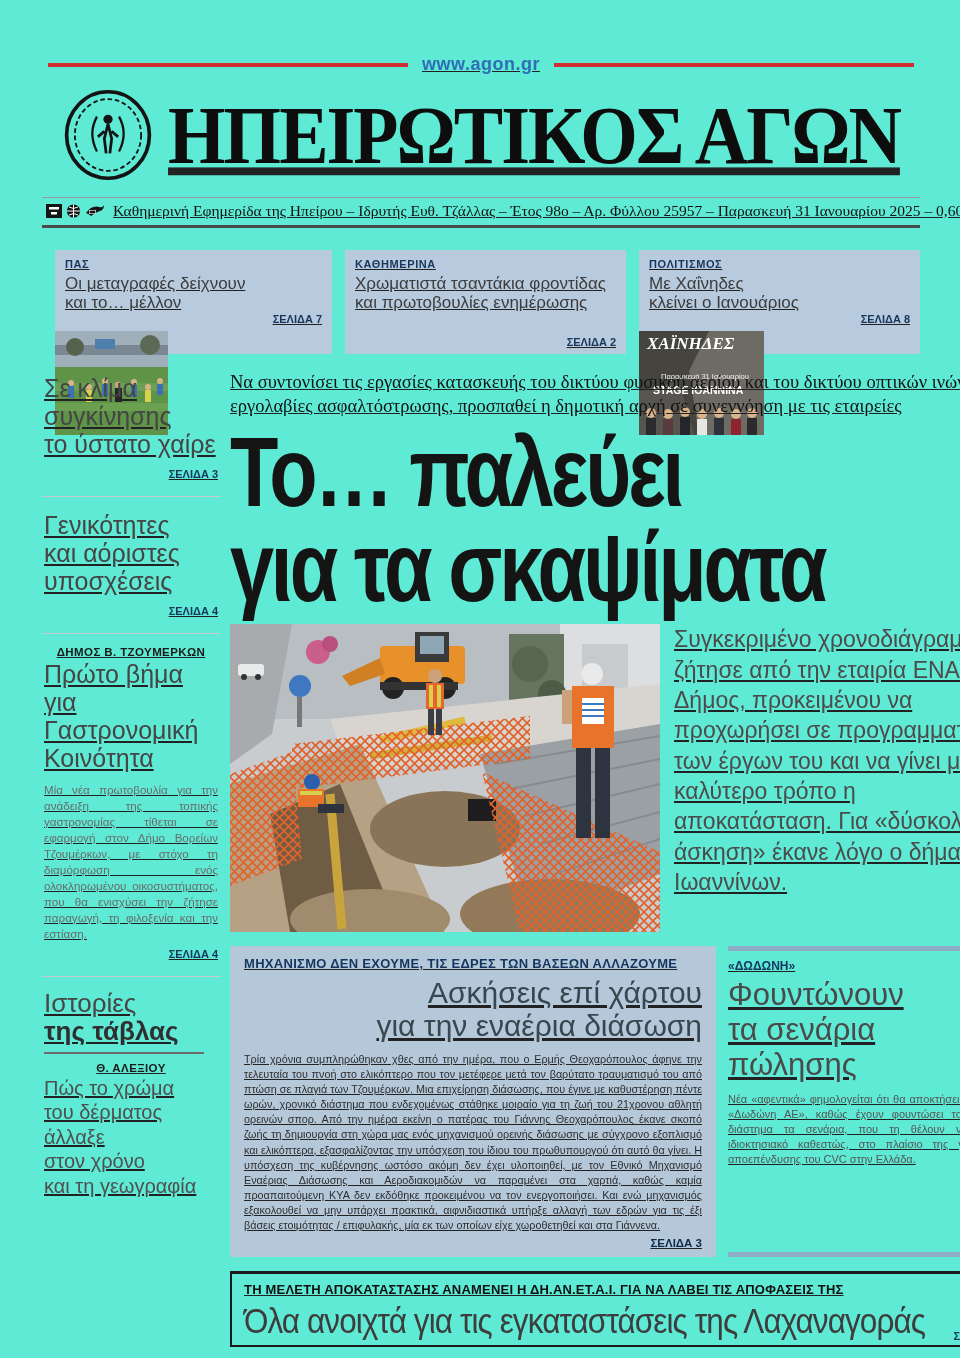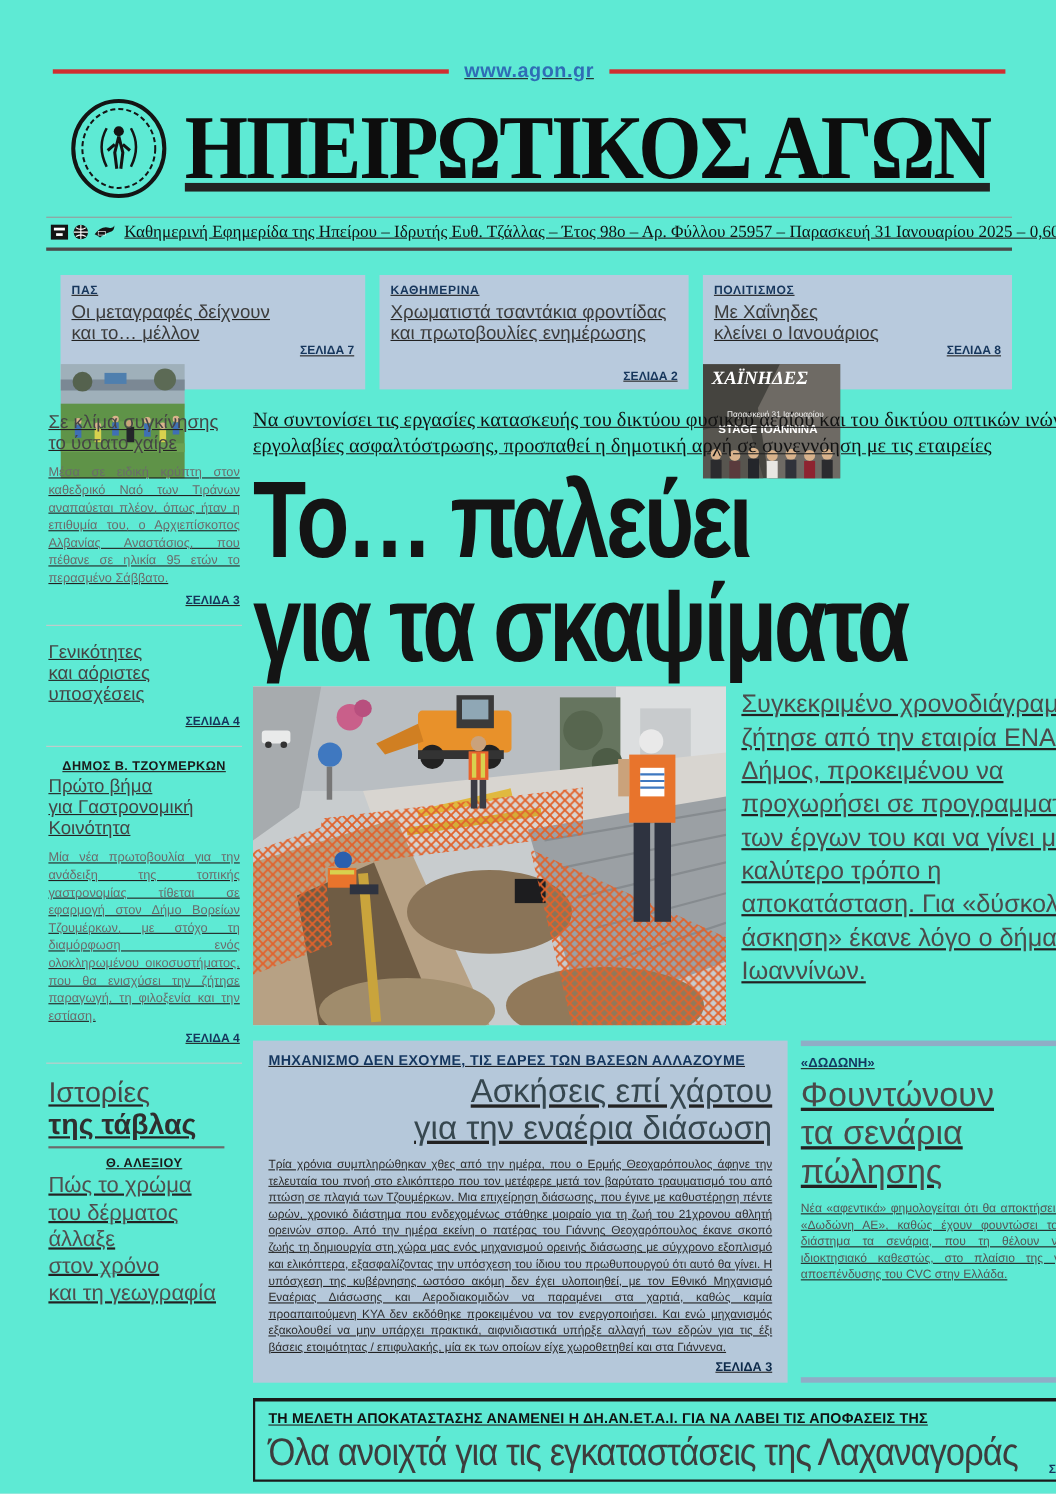--- a/index.html
+++ b/index.html
@@ -37,21 +37,21 @@
   .tphoto{width:113px; height:104px; flex:none;}
   .tposter{width:125px; height:104px; flex:none;}
   
   .content{display:flex; margin-top:16px;}
   .sidebar{width:178px; flex:none;}
   .main{flex:1; margin-left:10px;}
   
   .sart{padding:2px 2px 10px 2px;}
   .rule{border:none; border-top:1px solid #c9c9c9; margin:6px 0 10px 0;}
   .skick{font-size:11.5px; font-weight:bold; color:#1a1a1a; letter-spacing:.4px; white-space:pre-line;text-align:center;}
-  .stitle{font-size:17px; color:#454545; line-height:1.12; margin:2px 0 10px 0; white-space:pre-line;}
+  .stitle{font-size:25px; color:#454545; line-height:1.12; margin:2px 0 10px 0; white-space:pre-line;}
   .sbody{font-size:11.6px; color:#6b6b6b; line-height:1.38; text-align:justify; margin:0;}
   .spage{font-size:11px; font-weight:bold; color:#16365c; text-align:right; margin-top:6px;}
   .tavtitle{font-size:26px; color:#474747; line-height:1.1; margin:0;}
   .tavtitle b{color:#2f2f2f;}
   .tavrule{border:none; border-top:2px solid #6b6b6b; margin:6px 0 8px 0; width:92%;}
   .subtitle{font-size:20px; color:#4f4f4f; line-height:1.22; white-space:pre-line; margin-top:2px;}
   
   .deck{font-family:"Liberation Serif", serif; font-size:18.5px; color:#121212; line-height:1.3; margin:0 0 6px 0;}
   .headline{margin:2px 0 10px 0; line-height:.96; letter-spacing:-4px; color:#141414;}
   .headline .hl{display:inline-block; font-size:99px; font-weight:bold;
@@ -205,21 +205,20 @@
     </div>
   </div>
 
   <div class="content">
 
     <aside class="sidebar">
 
       <div class="sart">
         <div class="stitle">Σε κλίμα συγκίνησης
 το ύστατο χαίρε</div>
-        <p class="sbody">Μέσα σε ειδική κρύπτη στον καθεδρικό Ναό των Τιράνων αναπαύεται πλέον, όπως ήταν η επιθυμία του, ο Αρχιεπίσκοπος Αλβανίας Αναστάσιος, που πέθανε σε ηλικία 95 ετών το περασμένο Σάββατο.</p>
         <div class="spage">ΣΕΛΙΔΑ 3</div>
       </div>
       <hr class="rule">
 
       <div class="sart">
         <div class="stitle">Γενικότητες
 και αόριστες
 υποσχέσεις</div>
         <div class="spage">ΣΕΛΙΔΑ 4</div>
       </div>

